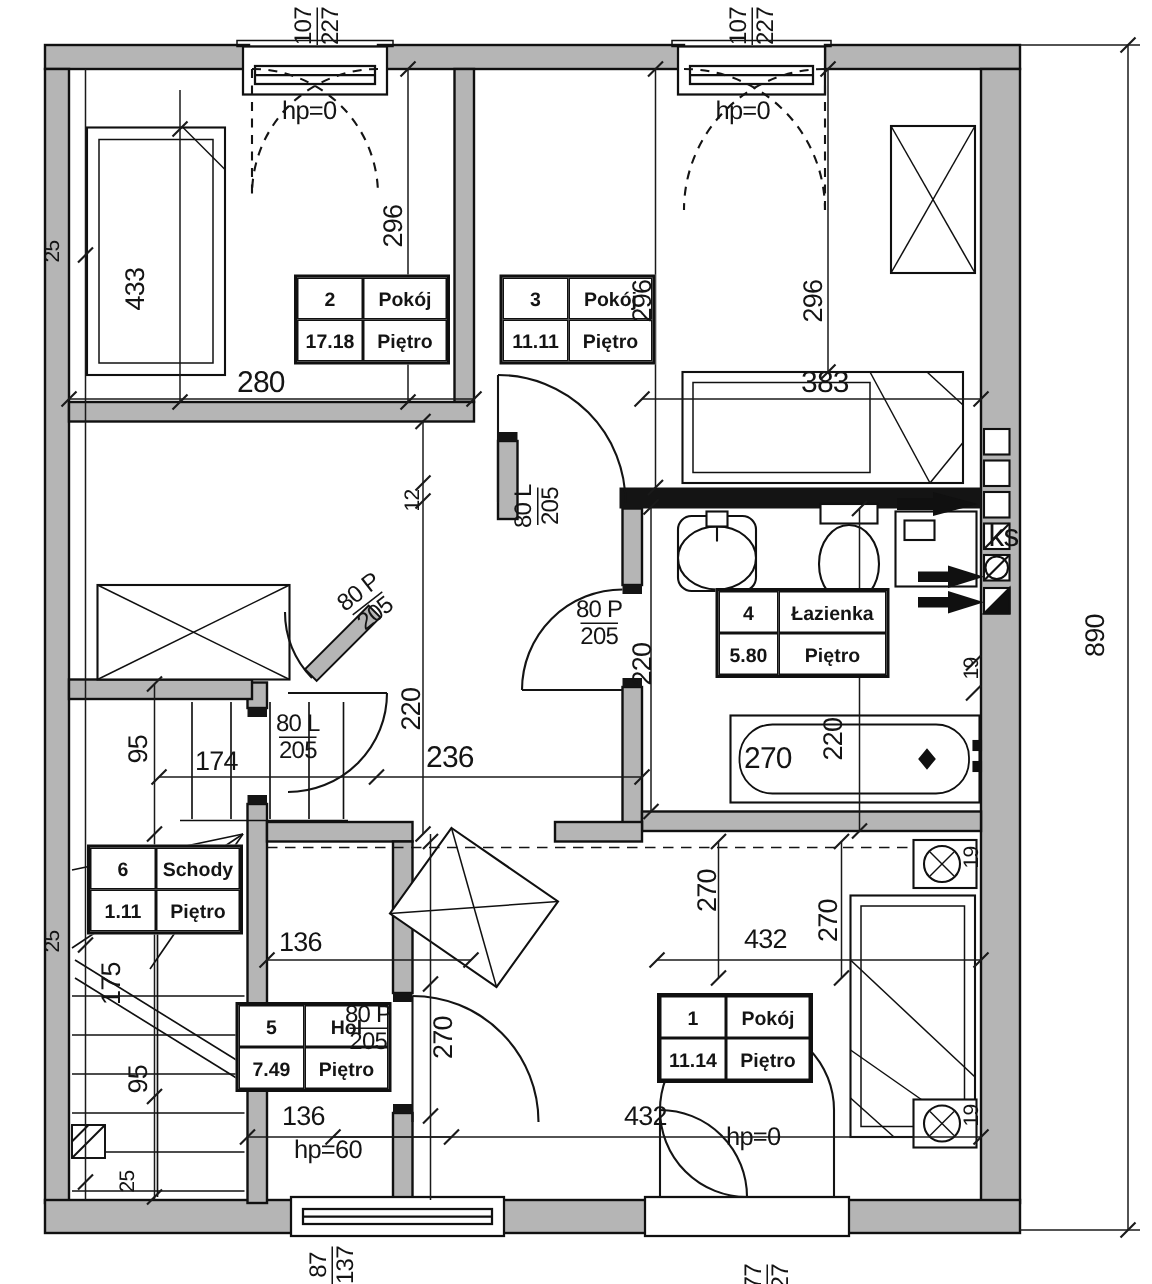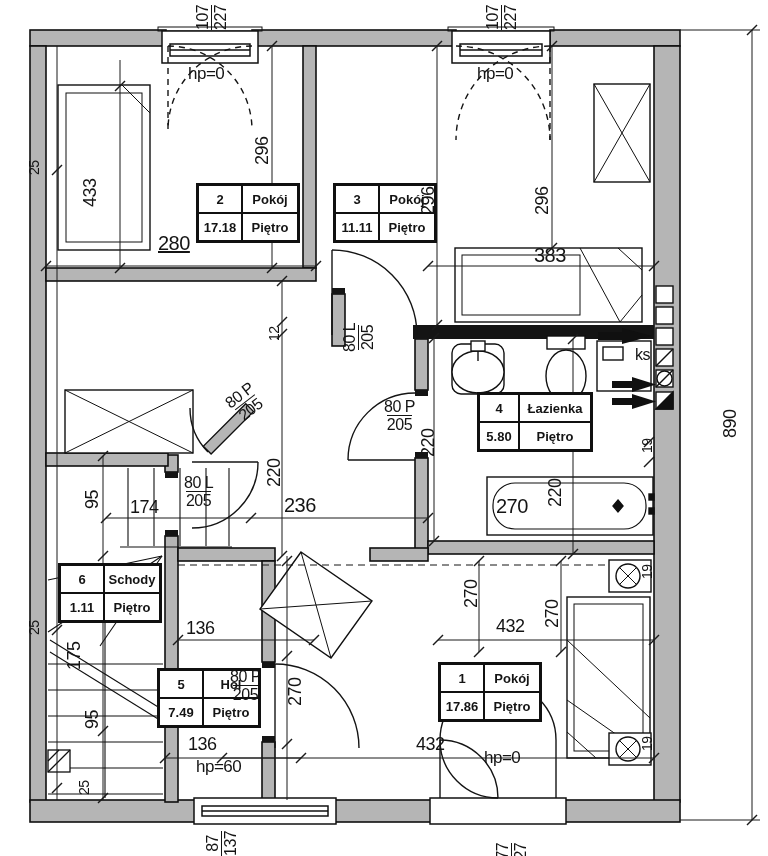--- a/index.html
+++ b/index.html
@@ -347,21 +347,21 @@
 </div>
 <div class="rtable" style="left:157px;top:668px;">
   <div class="c">5</div>
   <div class="c">Hol</div>
   <div class="c">7.49</div>
   <div class="c">Piętro</div>
 </div>
 <div class="rtable" style="left:438px;top:662px;">
   <div class="c">1</div>
   <div class="c">Pokój</div>
-  <div class="c">17.86</div>
+  <div class="c">11.14</div>
   <div class="c">Piętro</div>
 </div>
 
 <div class="frac rot90" style="left:194px;top:30px;">
   <span>107</span>
   <span class="fb">227</span>
 </div>
 <div class="frac rot90" style="left:484px;top:30px;">
   <span>107</span>
   <span class="fb">227</span>
@@ -394,21 +394,21 @@
 <div class="frac" style="left:230px;top:668px;">
   <span>80 P</span>
   <span class="fb">205</span>
 </div>
 
 <span class="hp" style="left:188px;top:64px;">hp=0</span>
 <span class="hp" style="left:477px;top:64px;">hp=0</span>
 <span class="hp" style="left:196px;top:757px;">hp=60</span>
 <span class="hp" style="left:484px;top:748px;">hp=0</span>
 
-<span class="dim lg" style="left:158px;top:232px;text-decoration:underline;">280</span>
+<span class="dim lg" style="left:158px;top:244px;">280</span>
 <span class="dim lg" style="left:486px;top:244px;margin-left:48px;">383</span>
 <span class="dim v" style="left:252px;top:165px;">296</span>
 <span class="dim v" style="left:418px;top:215px;">296</span>
 <span class="dim v" style="left:532px;top:215px;">296</span>
 <span class="dim v" style="left:80px;top:207px;">433</span>
 <span class="dim sm v" style="left:266px;top:341px;">12</span>
 <span class="dim v" style="left:264px;top:487px;">220</span>
 <span class="dim v" style="left:418px;top:457px;">220</span>
 <span class="dim v" style="left:545px;top:507px;">220</span>
 <span class="dim lg" style="left:496px;top:495px;">270</span>
@@ -424,15 +424,15 @@
 <span class="dim v" style="left:82px;top:509px;">95</span>
 <span class="dim v" style="left:64px;top:670px;">175</span>
 <span class="dim v" style="left:82px;top:729px;">95</span>
 <span class="dim sm v" style="left:26px;top:175px;">25</span>
 <span class="dim sm v" style="left:26px;top:635px;">25</span>
 <span class="dim sm v" style="left:76px;top:795px;">25</span>
 <span class="dim v" style="left:720px;top:438px;">890</span>
 <span class="dim sm v" style="left:639px;top:453px;">19</span>
 <span class="dim sm v" style="left:639px;top:579px;">19</span>
 <span class="dim sm v" style="left:639px;top:751px;">19</span>
-<span class="dim" style="left:635px;top:346px;font-size:16px;">ks</span>
+<span class="dim" style="left:659px;top:346px;font-size:21px;">ks</span>
 
 </div>
 
 </body></html>

